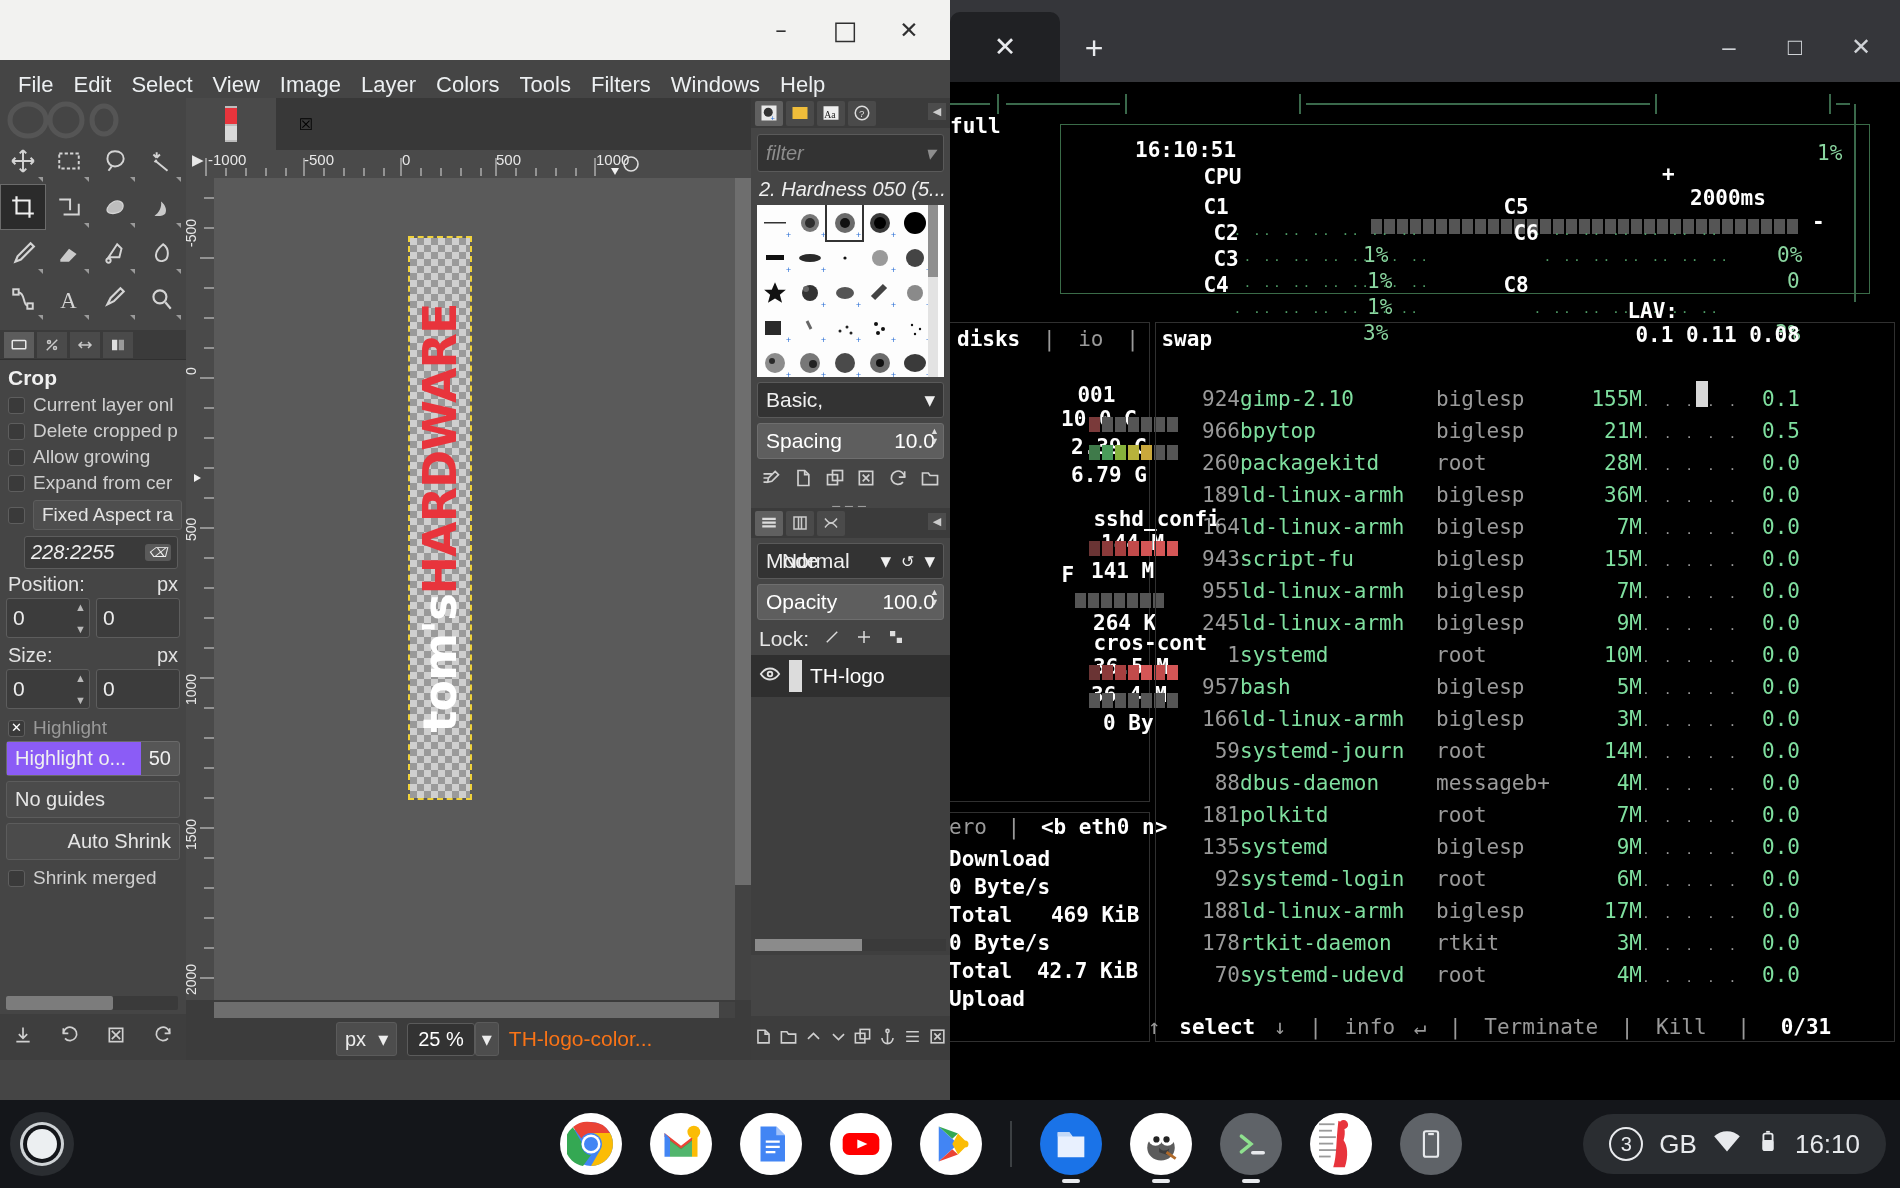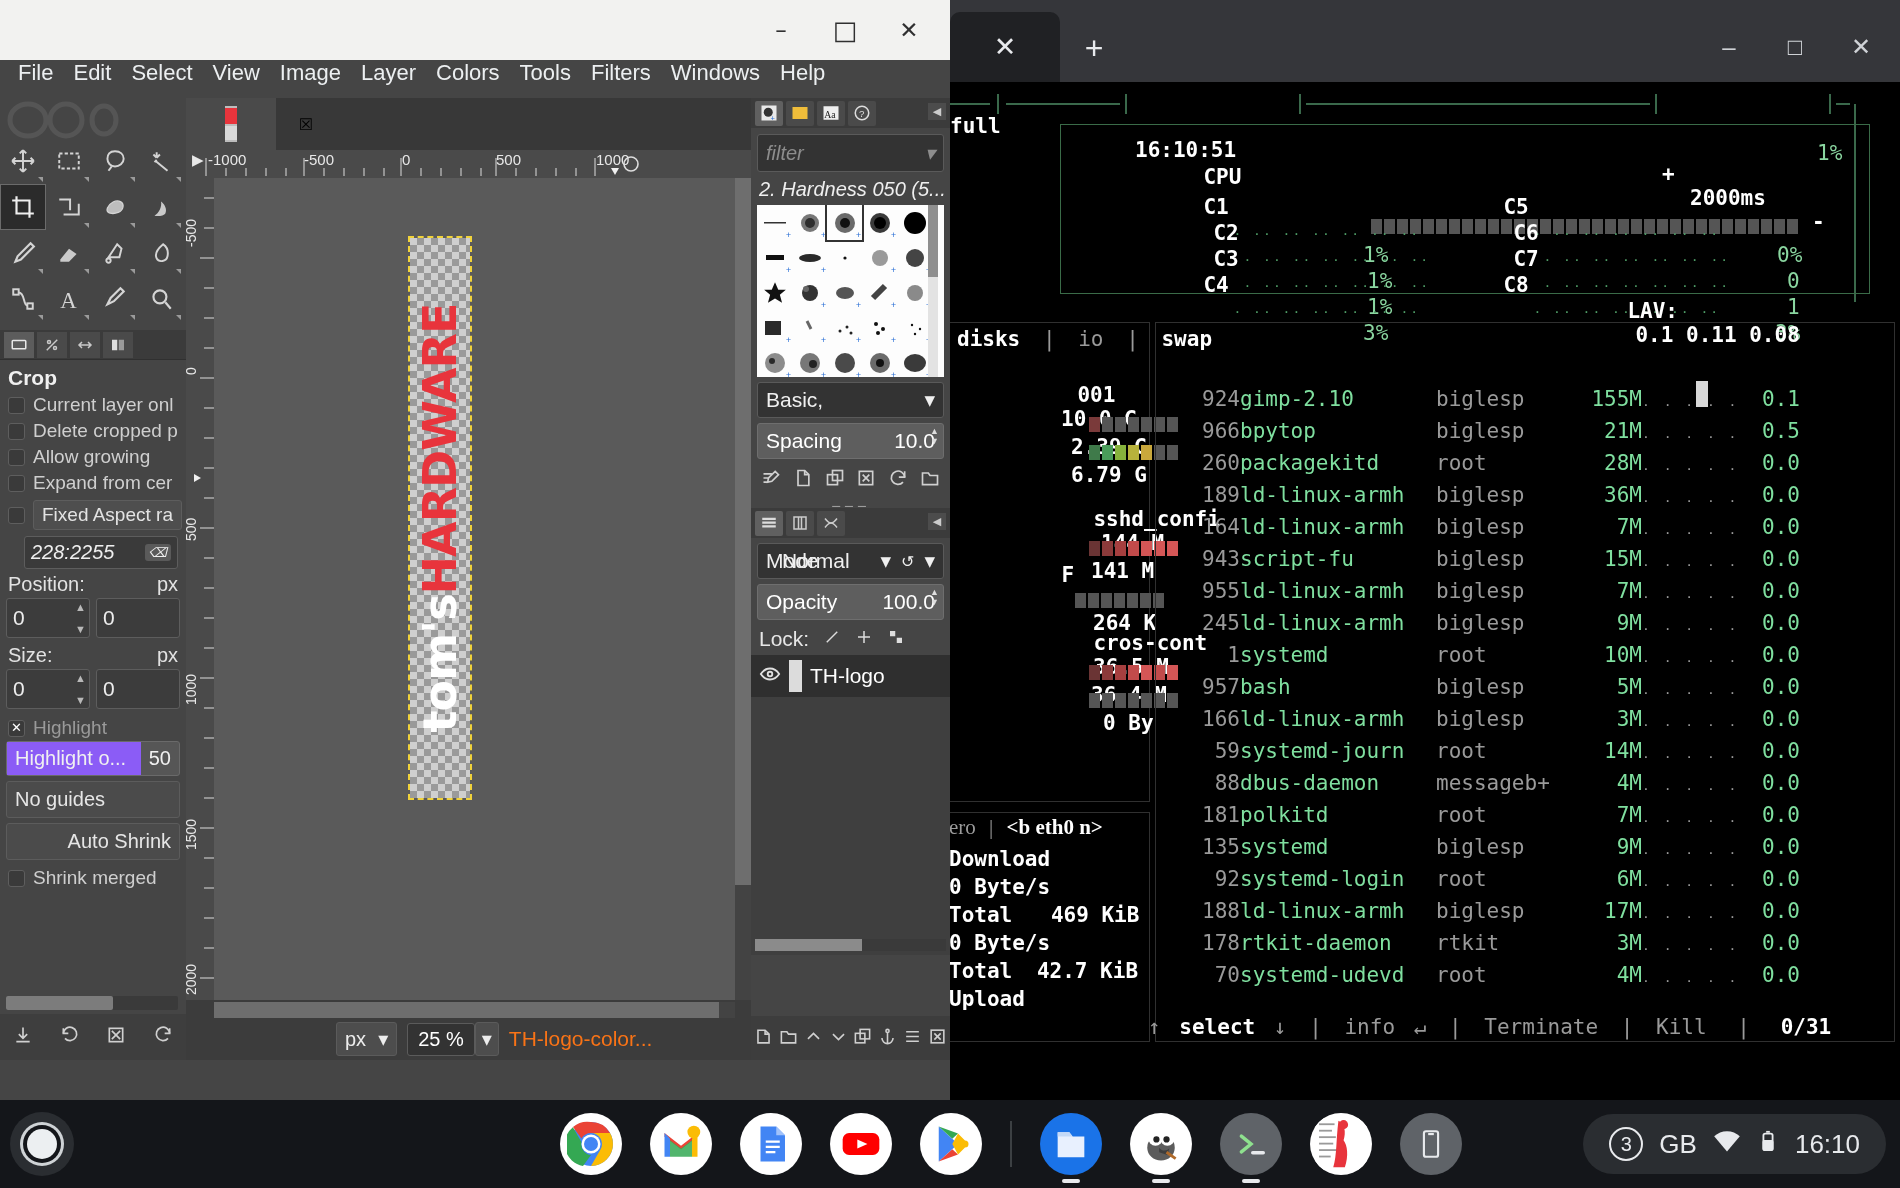--- a/index.html
+++ b/index.html
@@ -10,21 +10,21 @@
   #root { position:relative; width:1900px; height:1188px; background:#202124; }
 
   
   #gimp-window { position:absolute; left:0; top:0; width:950px; height:1100px; background:#454545; }
   #gimp-titlebar { position:absolute; left:0; top:0; width:950px; height:60px; background:#f2f2f0; }
   .win-btns { position:absolute; right:10px; top:0; height:60px; display:flex; align-items:center; gap:2px; }
   .win-btn { width:62px; height:60px; display:flex; align-items:center; justify-content:center; color:#303030; font-size:23px; font-family:"DejaVu Sans", sans-serif; }
   .win-btn.sq { font-size:26px; }
 
   #gimp-menubar { position:absolute; left:0; top:60px; width:950px; height:38px; background:#454545;
-     display:flex; align-items:flex-start; padding-left:8px; gap:0px; }
+     display:flex; align-items:flex-end; padding-left:8px; gap:0px; }
   .menu-item { color:#eceff1; font-size:22px; padding:2px 10px; line-height:1; white-space:nowrap; }
 
   
   #gimp-toolbox { position:absolute; left:0; top:98px; width:186px; height:240px; background:#454545; }
   #brand-strip { position:absolute; left:0; top:0; width:186px; height:44px; opacity:.22; display:flex; align-items:center; padding-left:4px; }
   .tool-grid { position:absolute; left:0; top:40px; width:186px; display:flex; flex-wrap:wrap; }
   .tool-cell { width:46px; height:46px; display:flex; align-items:center; justify-content:center; position:relative; }
   .tool-cell.sel { background:#2b2b2b; border:1px solid #6b6b6b; }
   .tool-cell svg { width:26px; height:26px; }
   .tool-corner { position:absolute; right:3px; bottom:2px; width:0;height:0;border-left:5px solid transparent;border-top:5px solid #9a9a9a; }
@@ -930,25 +930,20 @@
         <div style="position:absolute;left:316px;top:46px;">
           <span class="wt">C5</span>
           <span class="dotline" style="margin-left:30px;">· ·· ·· ·· ·· ·· ··</span>
           <span class="gr" style="position:absolute;left:400px;">0%</span>
         </div>
         <div style="position:absolute;left:326px;top:72px;">
           <span class="wt">C6</span>
           <span class="dotline" style="margin-left:30px;">· ·· ·· ·· ·· ·· ··</span>
           <span class="gr" style="position:absolute;left:400px;">0</span>
         </div>
-        <div style="position:absolute;left:326px;top:98px;">
-          <span class="wt">C7</span>
-          <span class="dotline" style="margin-left:30px;">· ·· ·· ·· ·· ·· ··</span>
-          <span class="gr" style="position:absolute;left:400px;">1</span>
-        </div>
         <div style="position:absolute;left:316px;top:124px;">
           <span class="wt">C8</span>
           <span class="dotline" style="margin-left:30px;">· ·· ·· ·· ·· ·· ··</span>
           <span class="gr" style="position:absolute;left:398px;">3%</span>
         </div>
 
         <div style="position:absolute;left:440px;top:150px;">
           <span class="wt">LAV:</span>
           <span class="wt" style="margin-left:8px;">0.1 0.11 0.08</span>
         </div>
@@ -1000,21 +995,21 @@
           <span class="wt" style="position:absolute;left:128px;white-space:nowrap;">36.4 M</span>
         </div>
         <div style="position:absolute;left:192px;top:340px;">
           <span><i class="blk"></i><i class="blk"></i><i class="blk"></i><i class="blk"></i><i class="blk"></i><i class="blk"></i><i class="blk"></i></span>
           <span class="wt" style="position:absolute;left:140px;white-space:nowrap;">0 By</span>
         </div>
       </div>
 
       
       <div class="panel" id="net-panel">
-        <div style="position:absolute;left:178px;top:2px;white-space:nowrap;font-family:Liberation Serif, serif;">
+        <div style="position:absolute;left:178px;top:2px;white-space:nowrap;">
           <span class="dim">ero</span>
           <span class="dim" style="margin:0 8px;">|</span>
           <span class="wt">&lt;b eth0 n&gt;</span>
         </div>
         <div class="wt" style="position:absolute;left:178px;top:34px;white-space:nowrap;">Download</div>
         <div class="wt" style="position:absolute;left:178px;top:62px;white-space:nowrap;">0 Byte/s</div>
         <div style="position:absolute;left:178px;top:90px;white-space:nowrap;">
           <span class="wt">Total</span>
           <span class="wt" style="margin-left:26px;">469 KiB</span>
         </div>

